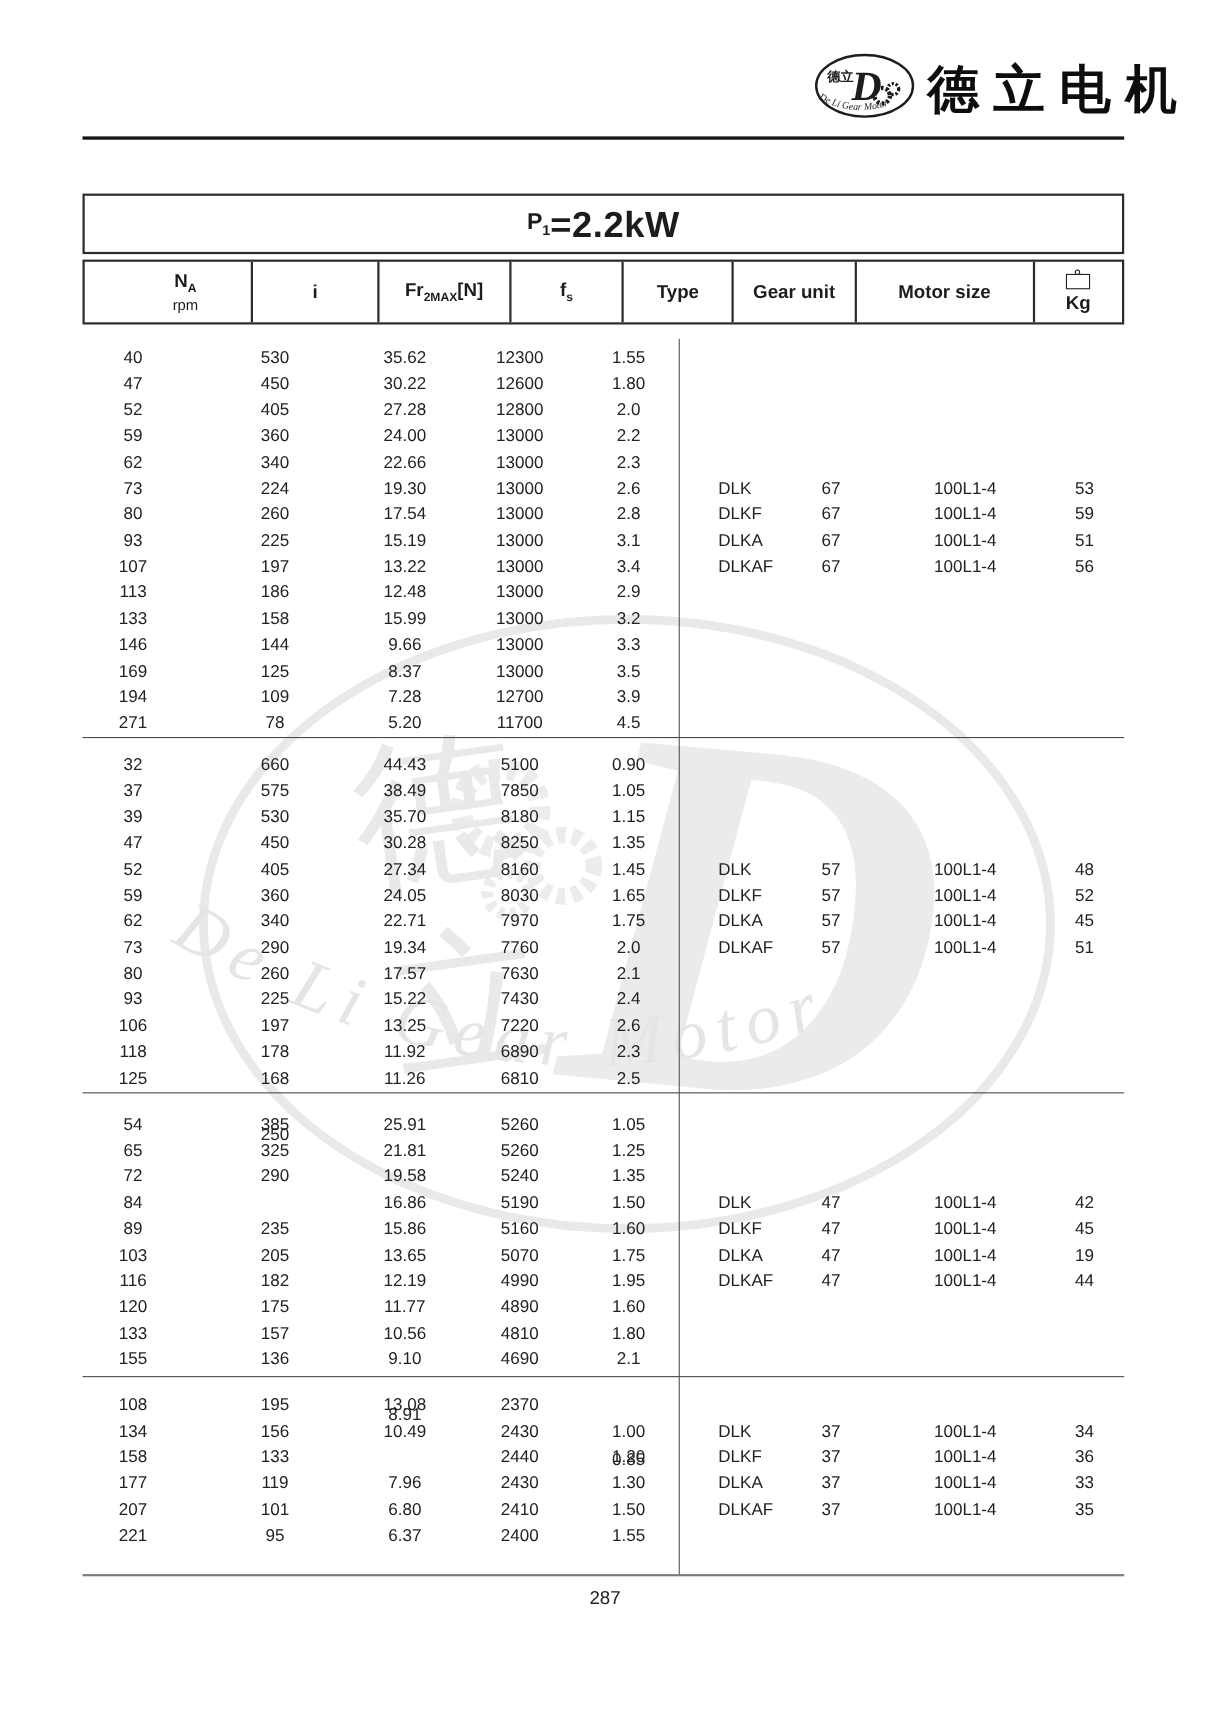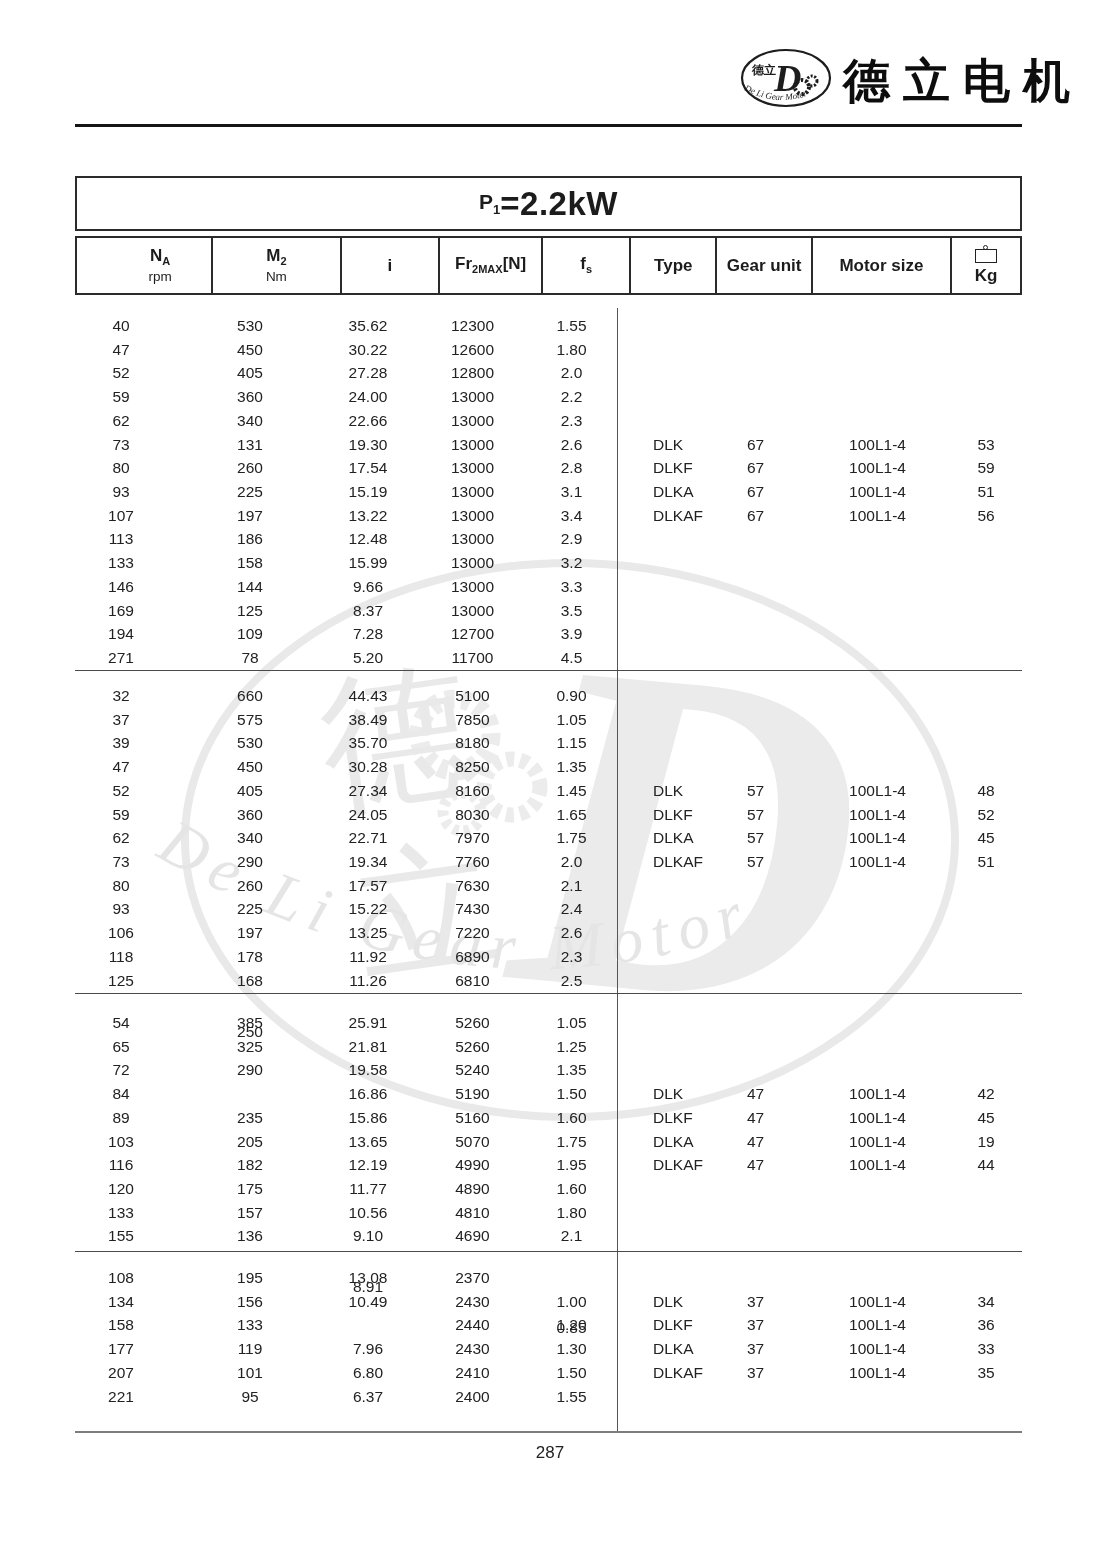--- a/index.html
+++ b/index.html
@@ -89,24 +89,20 @@
   <div class="title-box">
     <span class="tp"><span>P</span><sub>1</sub></span>
       <span class="tv">=2.2kW</span>
   </div>
 
   <div class="header-box" id="header-row">
       <div class="hcell" style="flex: 108 1 0px; padding-left: 32px;">
         <div class="hmain">N<sub>A</sub></div>
         <div class="hunit">rpm</div>
       </div>
-      <div class="hcell" style="flex: 134 1 0px;">
-        <div class="hmain">M<sub>2</sub></div>
-        <div class="hunit">Nm</div>
-      </div>
       <div class="hcell" style="flex: 102 1 0px;">
         <div class="hmain">i</div>
       </div>
       <div class="hcell" style="flex: 107 1 0px;">
         <div class="hmain">Fr<sub>2MAX</sub>[N]</div>
       </div>
       <div class="hcell" style="flex: 91 1 0px;">
         <div class="hmain">f<sub>s</sub></div>
       </div>
       <div class="hcell" style="flex: 89 1 0px;">
@@ -147,21 +143,21 @@
       <div class="cell" style="left: 183px; width: 134px; top: 385.16px;">360</div>
       <div class="cell" style="left: 317px; width: 102px; top: 385.16px;">24.00</div>
       <div class="cell" style="left: 419px; width: 107px; top: 385.16px;">13000</div>
       <div class="cell" style="left: 526px; width: 91px; top: 385.16px;">2.2</div>
       <div class="cell" style="left: 75px; width: 92px; top: 408.88px;">62</div>
       <div class="cell" style="left: 183px; width: 134px; top: 408.88px;">340</div>
       <div class="cell" style="left: 317px; width: 102px; top: 408.88px;">22.66</div>
       <div class="cell" style="left: 419px; width: 107px; top: 408.88px;">13000</div>
       <div class="cell" style="left: 526px; width: 91px; top: 408.88px;">2.3</div>
       <div class="cell" style="left: 75px; width: 92px; top: 432.6px;">73</div>
-      <div class="cell" style="left: 183px; width: 134px; top: 432.6px;">131</div>
+      <div class="cell" style="left: 183px; width: 134px; top: 432.6px;">224</div>
       <div class="cell" style="left: 317px; width: 102px; top: 432.6px;">19.30</div>
       <div class="cell" style="left: 419px; width: 107px; top: 432.6px;">13000</div>
       <div class="cell" style="left: 526px; width: 91px; top: 432.6px;">2.6</div>
       <div class="cell" style="left: 75px; width: 92px; top: 456.32px;">80</div>
       <div class="cell" style="left: 183px; width: 134px; top: 456.32px;">260</div>
       <div class="cell" style="left: 317px; width: 102px; top: 456.32px;">17.54</div>
       <div class="cell" style="left: 419px; width: 107px; top: 456.32px;">13000</div>
       <div class="cell" style="left: 526px; width: 91px; top: 456.32px;">2.8</div>
       <div class="cell" style="left: 75px; width: 92px; top: 480.04px;">93</div>
       <div class="cell" style="left: 183px; width: 134px; top: 480.04px;">225</div>

